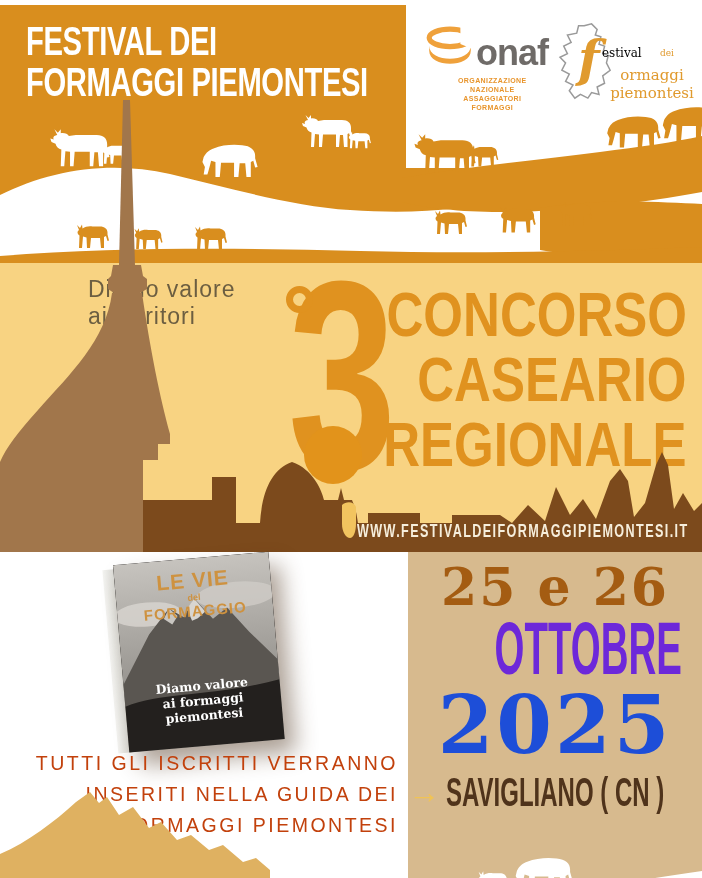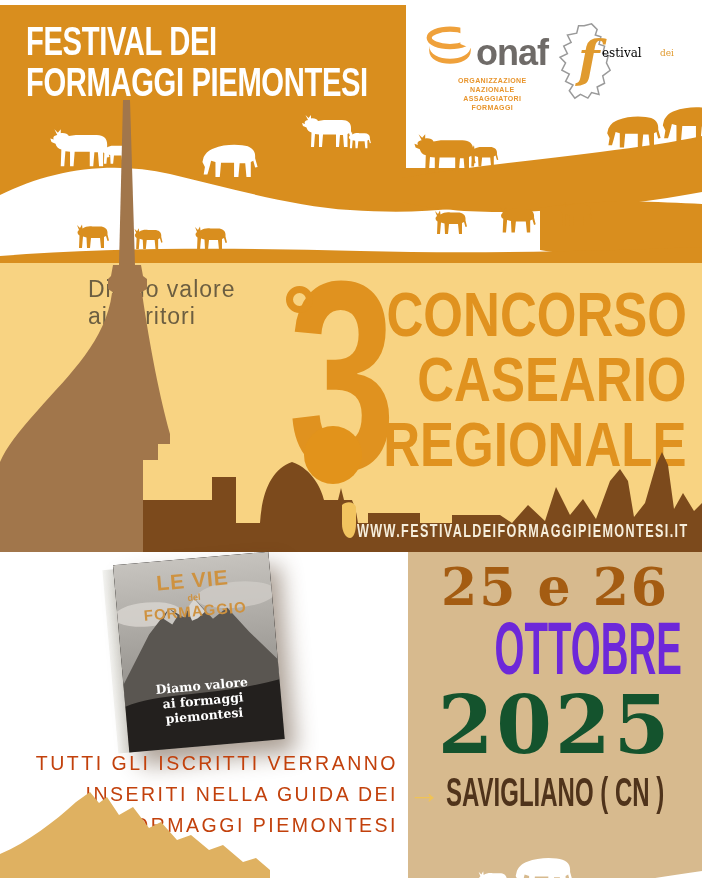--- a/index.html
+++ b/index.html
@@ -52,21 +52,21 @@
   .note{position:absolute;left:8px;top:196px;width:390px;text-align:right;color:#c2410c;
         font-size:19.5px;line-height:31px;letter-spacing:2.5px;}
   .mount{position:absolute;left:0;top:238px;}
   
   .sec-br{position:absolute;left:408px;top:552px;width:294px;height:364px;background:#D7BA8E;overflow:hidden;}
   .ev-dates{position:absolute;left:0;top:4px;width:100%;text-align:center;color:#A45C12;
             font-family:"DejaVu Serif",serif;font-weight:bold;font-size:52px;letter-spacing:2px;}
   .ev-month{position:absolute;left:0;top:60px;width:100%;text-align:center;color:#6d28d9;
             font-weight:bold;font-size:74px;line-height:74px;white-space:nowrap;}
   .ev-month .cond{display:inline-block;transform:scaleX(0.52);transform-origin:center center;}
-  .ev-year{position:absolute;left:0;top:126px;width:100%;text-align:center;color:#14532d;
+  .ev-year{position:absolute;left:0;top:126px;width:100%;text-align:center;color:#1d4ed8;
            font-family:"DejaVu Serif",serif;font-weight:bold;font-size:80px;letter-spacing:3px;}
   .ev-loc{position:absolute;left:0;top:218px;width:100%;text-align:center;white-space:nowrap;}
   .ev-arrow{display:inline-block;color:#F0C355;font-weight:bold;font-size:32px;vertical-align:middle;margin-right:2px;}
   .ev-town{display:inline-block;color:#4F331B;font-weight:bold;font-size:40px;vertical-align:middle;
            transform:scaleX(0.6);transform-origin:left center;letter-spacing:0px;}
   .cows-br{position:absolute;left:0;bottom:0;}
 </style>
 </head>
 <body>
 
@@ -93,20 +93,21 @@
         <div>FORMAGGI</div>
       </div>
 
       <div class="fest-logo">
         <svg width="68" height="78" style="position:absolute;left:0;top:4px" viewBox="0 0 64 84">
           <path d="M30 4 L38 2 L44 8 L42 14 L48 16 L46 24 L52 26 L50 34 L56 36 L54 44 L58 52 L50 58 L52 66 L44 70 L46 78 L38 76 L34 82 L26 78 L20 82 L14 74 L18 68 L10 64 L14 56 L6 52 L10 44 L4 38 L12 34 L8 26 L16 22 L12 14 L22 12 L24 4 Z" fill="none" stroke="#9a9a9a" stroke-width="1.6"></path>
         </svg>
         <div class="fest-f">f</div>
         <div class="fest-w1">estival</div>
         <div class="fest-dei">dei</div>
+        <div class="fest-w2">ormaggi piemontesi</div>
       </div>
     </div>
 
     <svg class="artwork" width="702" height="163" viewBox="0 0 702 163">
       <defs>
         <path id="cowStand" d="M16 12 L11 2 L17 8 L22 2 L22 9 C28 8 34 10 36 14 L48 12 L84 12 C96 12 102 18 102 28 L102 34 L106 50 L102 51 L99 38 L95 40 L95 66 L88 66 L86 42 L80 42 L78 66 L72 66 L72 41 L46 41 L44 66 L38 66 L38 41 L30 40 L28 66 L22 66 L23 37 C18 36 14 32 13 27 L6 24 L4 18 L10 20 C8 16 10 13 16 12 Z"></path>
         <path id="cowGraze" d="M30 20 C44 14 64 13 76 15 C90 16 97 23 97 32 L97 36 L101 50 L97 51 L94 40 L90 42 L90 66 L83 66 L81 44 L72 44 L70 66 L63 66 L63 43 L42 43 L40 66 L33 66 L33 42 L26 40 C24 48 22 56 20 62 L14 62 L16 50 L12 42 L14 34 C18 26 24 22 30 20 Z"></path>
         <path id="goat" d="M14 16 L10 6 L16 12 L20 5 L21 13 C27 9 34 8 41 9 L56 9 C65 9 71 14 71 21 L71 25 L74 37 L71 38 L68 28 L64 30 L64 52 L58 52 L56 32 L38 32 L36 52 L30 52 L29 31 L22 29 L20 52 L14 52 L15 27 C11 25 10 20 12 18 Z"></path>
       </defs>
 

